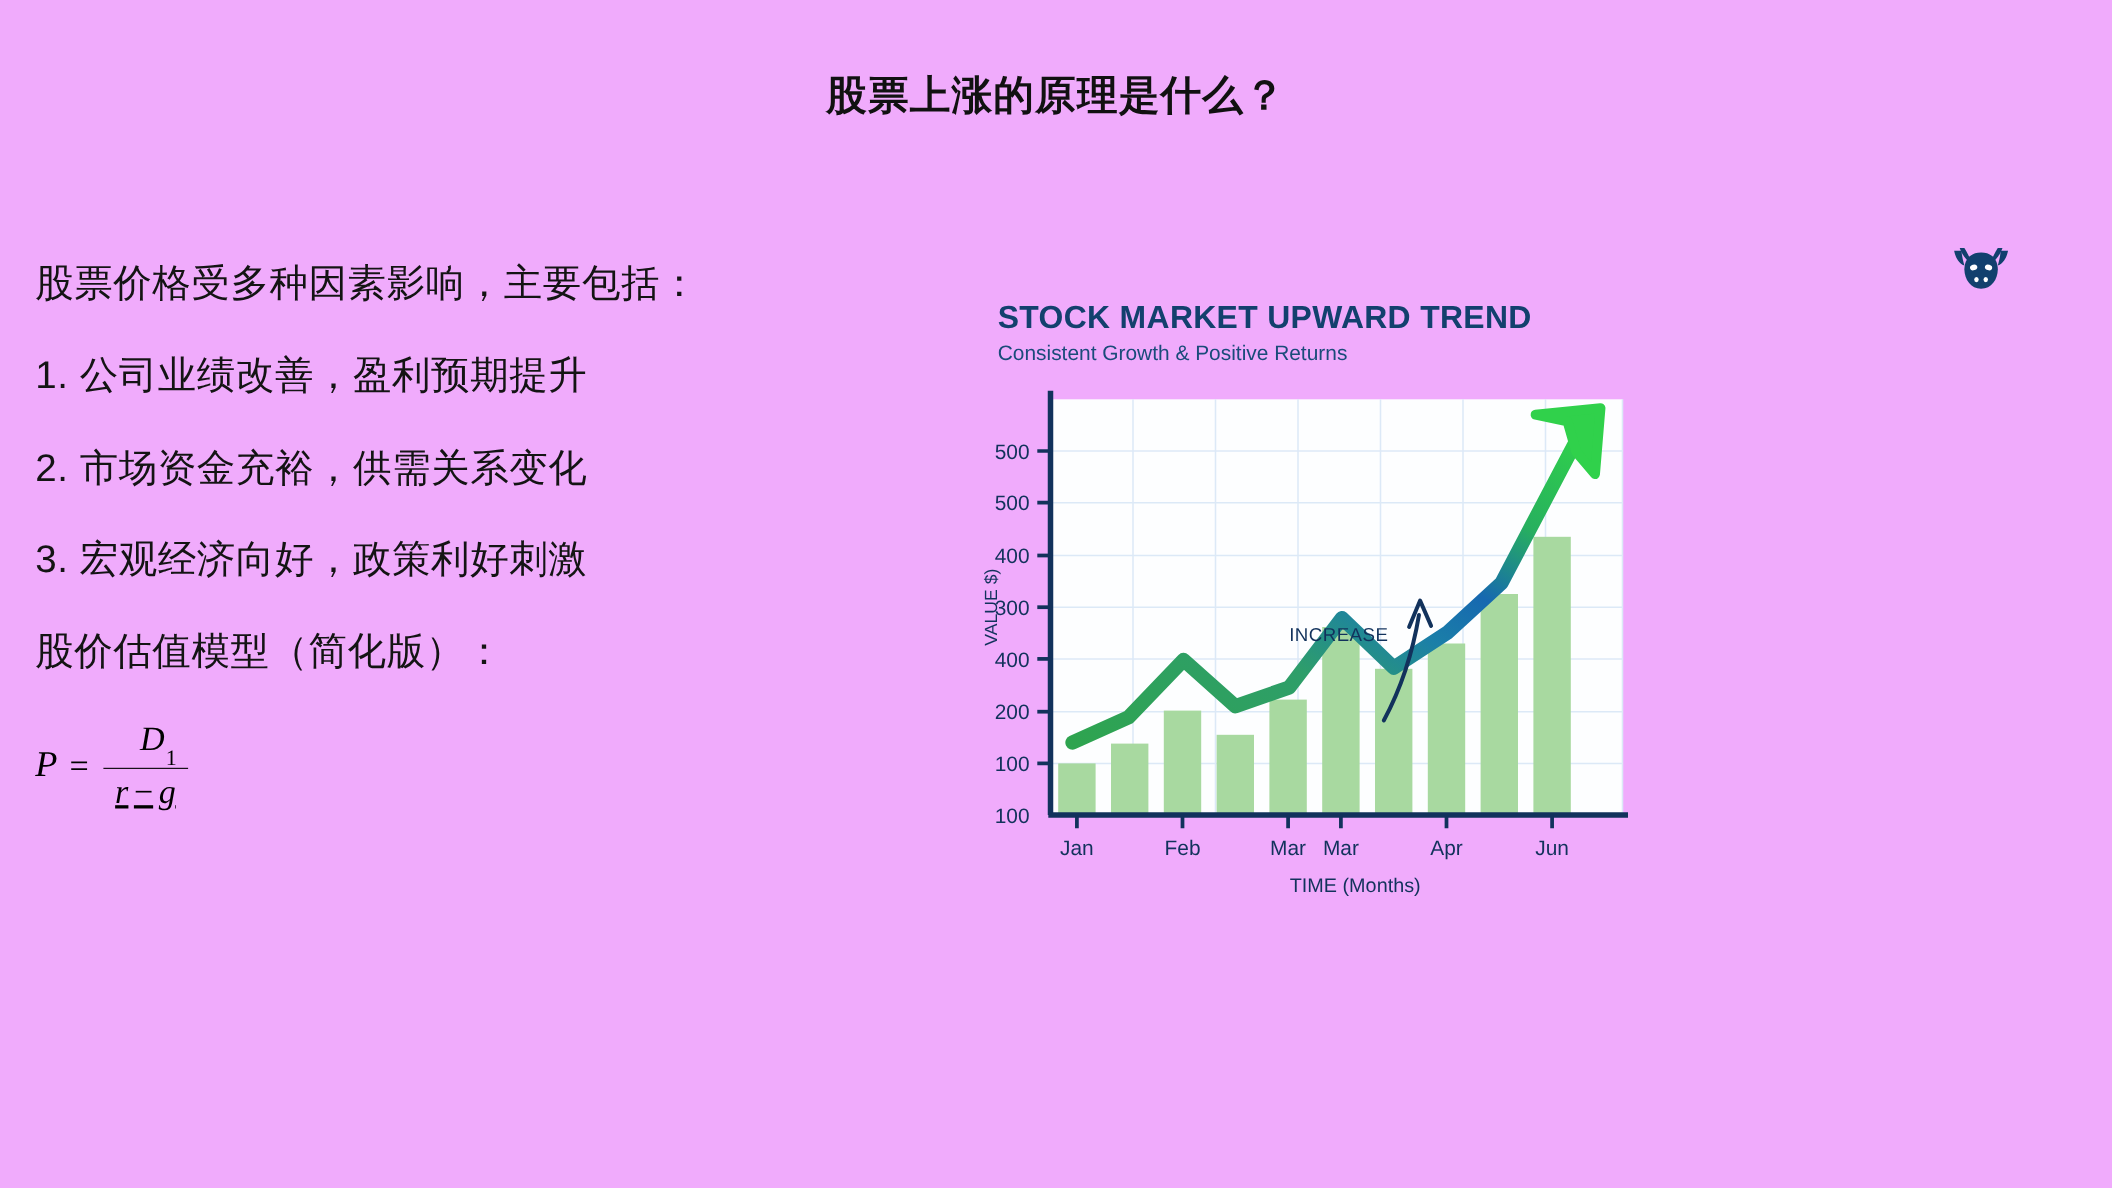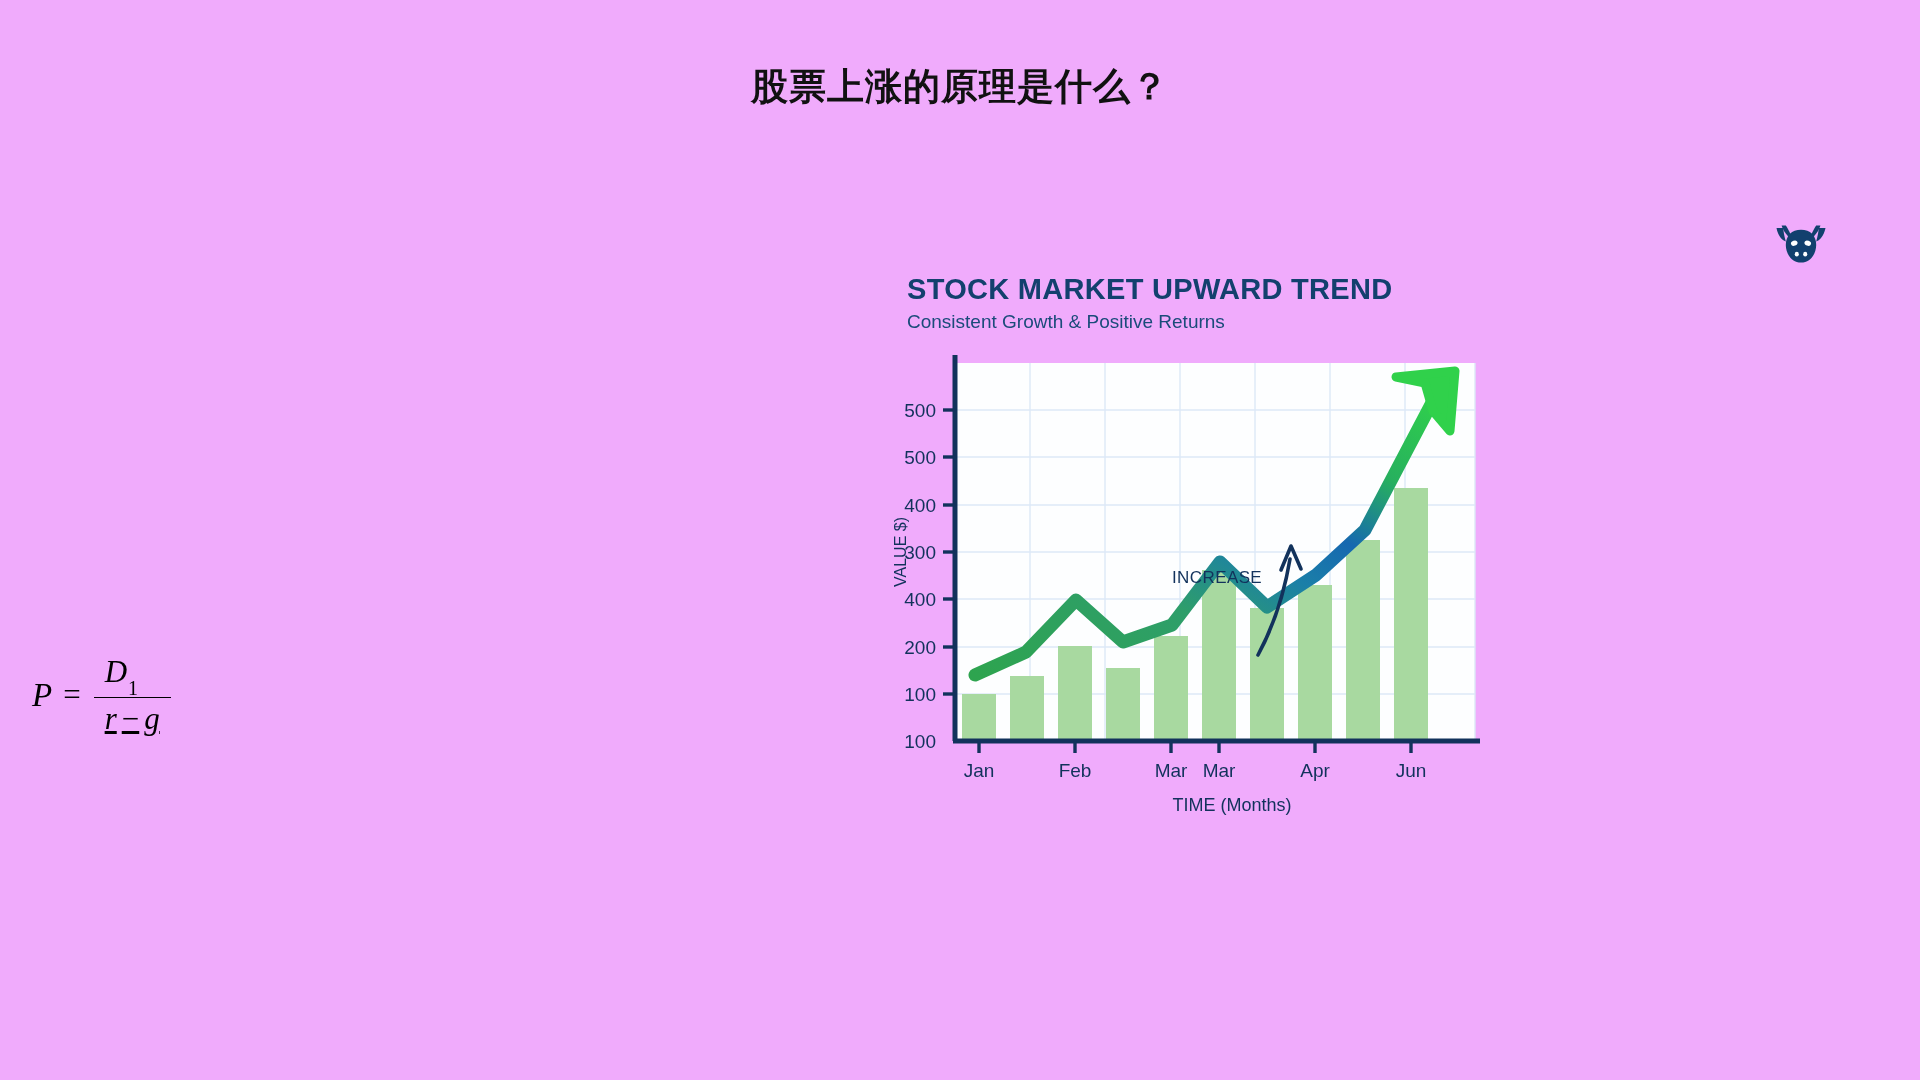--- a/index.html
+++ b/index.html
@@ -66,21 +66,21 @@
   }
   #formula .lhs { font-size: 33px; }
   #formula .eq {
     font-style: normal;
     margin: 0 13px 0 11px;
     font-size: 31px;
   }
   #formula .frac {
     display: inline-flex;
     flex-direction: column;
-    align-items: flex-start;
+    align-items: flex-end;
     line-height: 1.08;
   }
   #formula .num {
     padding: 0 11px 3px 11px;
     font-size: 31px;
   }
   #formula .den {
     border-top: 1.6px solid #000;
     padding: 4px 11px 0 11px;
     font-size: 31px;
@@ -139,20 +139,27 @@
   }
   #chart-svg { display: block; }
 </style>
 </head>
 <body>
 
 <div id="slide">
 
   <div id="slide-title">股票上涨的原理是什么？</div>
 
+  <div id="body-column">
+    <div class="body-line">股票价格受多种因素影响，主要包括：</div>
+    <div class="body-line">1. 公司业绩改善，盈利预期提升</div>
+    <div class="body-line">2. 市场资金充裕，供需关系变化</div>
+    <div class="body-line">3. 宏观经济向好，政策利好刺激</div>
+    <div class="body-line">股价估值模型（简化版）：</div>
+  </div>
 
   <div id="formula">
     <span class="lhs">P</span>
     <span class="eq">=</span>
     <span class="frac">
       <span class="num"><span>D</span><span class="sub">1</span></span>
       <span class="den"><span>r</span><span class="op">−</span><span>g</span></span>
     </span>
   </div>
 

